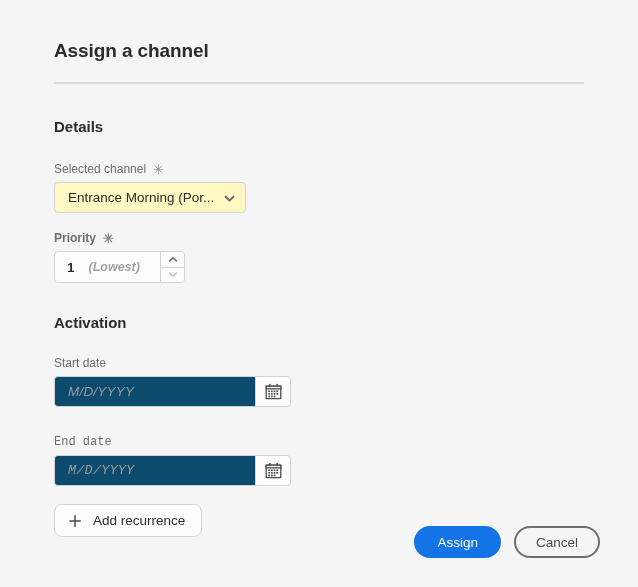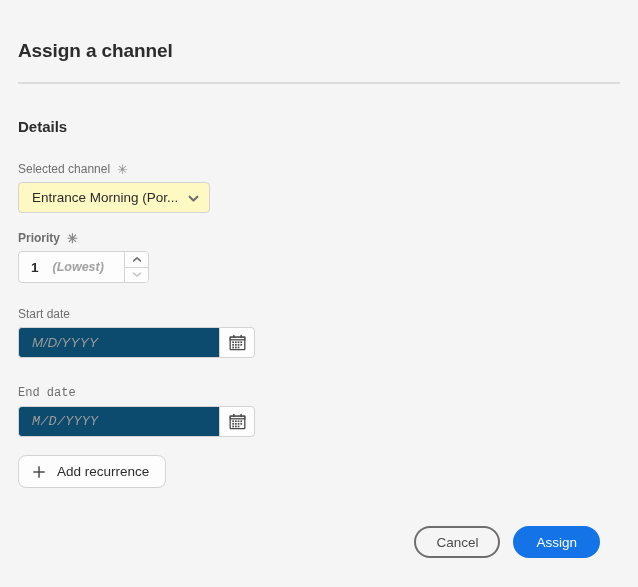--- a/index.html
+++ b/index.html
@@ -14,21 +14,21 @@
     color: #2c2c2c;
     -webkit-font-smoothing: antialiased;
     overflow: hidden;
   }
 
   .panel {
     position: relative;
     width: 638px;
     height: 587px;
     box-sizing: border-box;
-    padding: 0 18px;
+    padding: 0 54px;
   }
 
   
   .panel-title {
     font-size: 19px;
     font-weight: bold;
     color: #2c2c2c;
     letter-spacing: -0.1px;
     padding-top: 40px;
     margin: 0;
@@ -291,20 +291,21 @@
         <div class="stepper-btn down">
           <svg viewBox="0 0 10 7" xmlns="http://www.w3.org/2000/svg">
             <path d="M1.6 2.1 L5 5.1 L8.4 2.1" fill="none" stroke="#c8c8c8" stroke-width="1.6" stroke-linecap="round" stroke-linejoin="round"></path>
           </svg>
         </div>
       </div>
     </div>
   </div>
 
   
+  <h2 class="section-heading section-activation">Activation</h2>
 
   <div class="field-group-start">
     <div class="field-label">
       <span>Start date</span>
     </div>
     <div class="datefield">
       <div class="datefield-input">
         <span class="datefield-placeholder">M/D/YYYY</span>
       </div>
       <div class="datefield-button">
@@ -367,17 +368,17 @@
     <span class="plus-icon">
       <svg viewBox="0 0 14 14" xmlns="http://www.w3.org/2000/svg">
         <path d="M7 1.3 V12.7 M1.3 7 H12.7" fill="none" stroke="#4b4b4b" stroke-width="1.5" stroke-linecap="butt"></path>
       </svg>
     </span>
     <span class="recurrence-label">Add recurrence</span>
   </div>
 
   
   <div class="footer-actions">
+    <div class="btn btn-cta">Assign</div>
     <div class="btn btn-secondary">Cancel</div>
-    <div class="btn btn-cta">Assign</div>
   </div>
 
 </div>
 
 </body></html>

